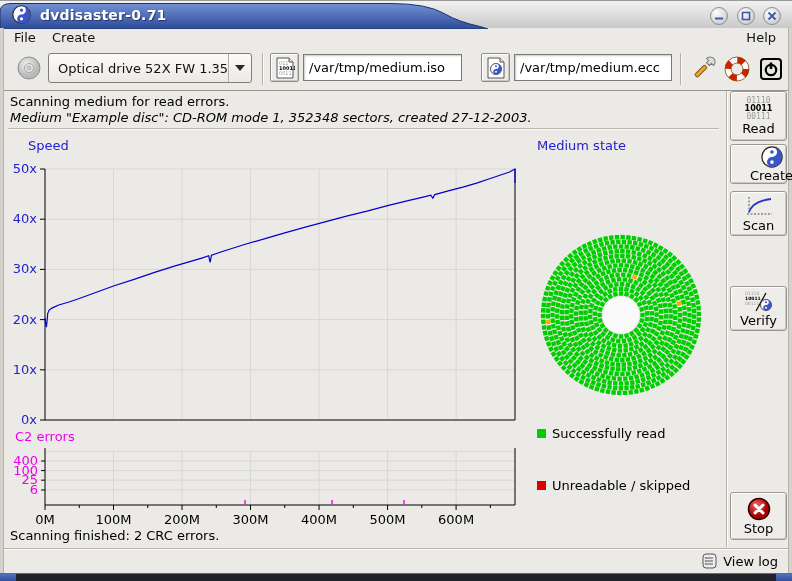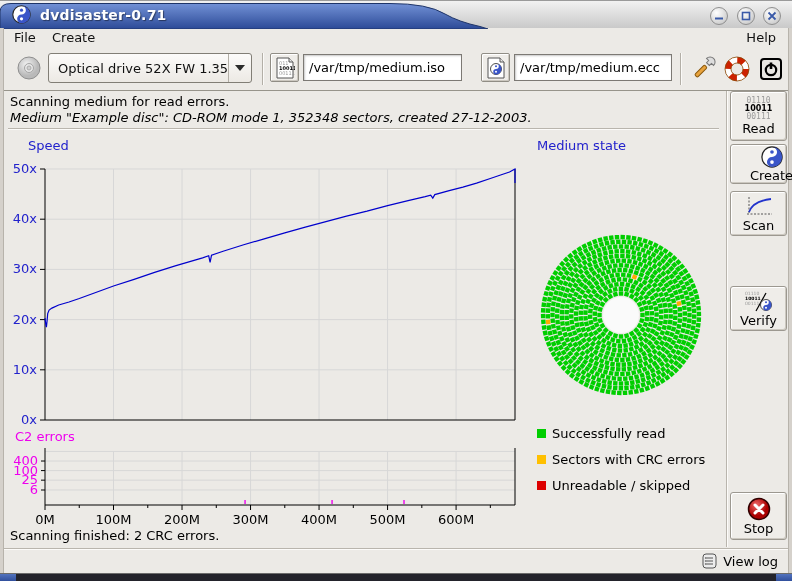--- a/index.html
+++ b/index.html
@@ -1003,24 +1003,20 @@
       <rect x="-2.2" y="-2.2" width="4.4" height="4.4" fill="#00CE00" transform="translate(84.3,163.9) rotate(541.3)"></rect>
       <rect x="-2.2" y="-2.2" width="4.4" height="4.4" fill="#00CE00" transform="translate(78.6,163.5) rotate(545.4)"></rect>
       <rect x="-2.2" y="-2.2" width="4.4" height="4.4" fill="#00CE00" transform="translate(73.0,162.8) rotate(549.6)"></rect>
       <rect x="-2.2" y="-2.2" width="4.4" height="4.4" fill="#00CE00" transform="translate(67.4,161.6) rotate(553.8)"></rect>
     </svg>
 
   <div class="legend-row" style="top:426px;">
     <span class="legend-swatch" style="background: rgb(0, 206, 0);"></span>
     <span>Successfully read</span>
   </div>
-  <div class="legend-row" style="top:452px;">
-    <span class="legend-swatch" style="background: rgb(255, 192, 0);"></span>
-    <span>Sectors with CRC errors</span>
-  </div>
   <div class="legend-row" style="top:478px;">
     <span class="legend-swatch" style="background: rgb(221, 0, 0);"></span>
     <span>Unreadable / skipped</span>
   </div>
 
   <div class="vsep"></div>
 
   <div class="sbtn" style="top:91px; height:50px;">
     <span class="bin">01110<br><b>10011</b><br>00111</span>
     <span>Read</span>

